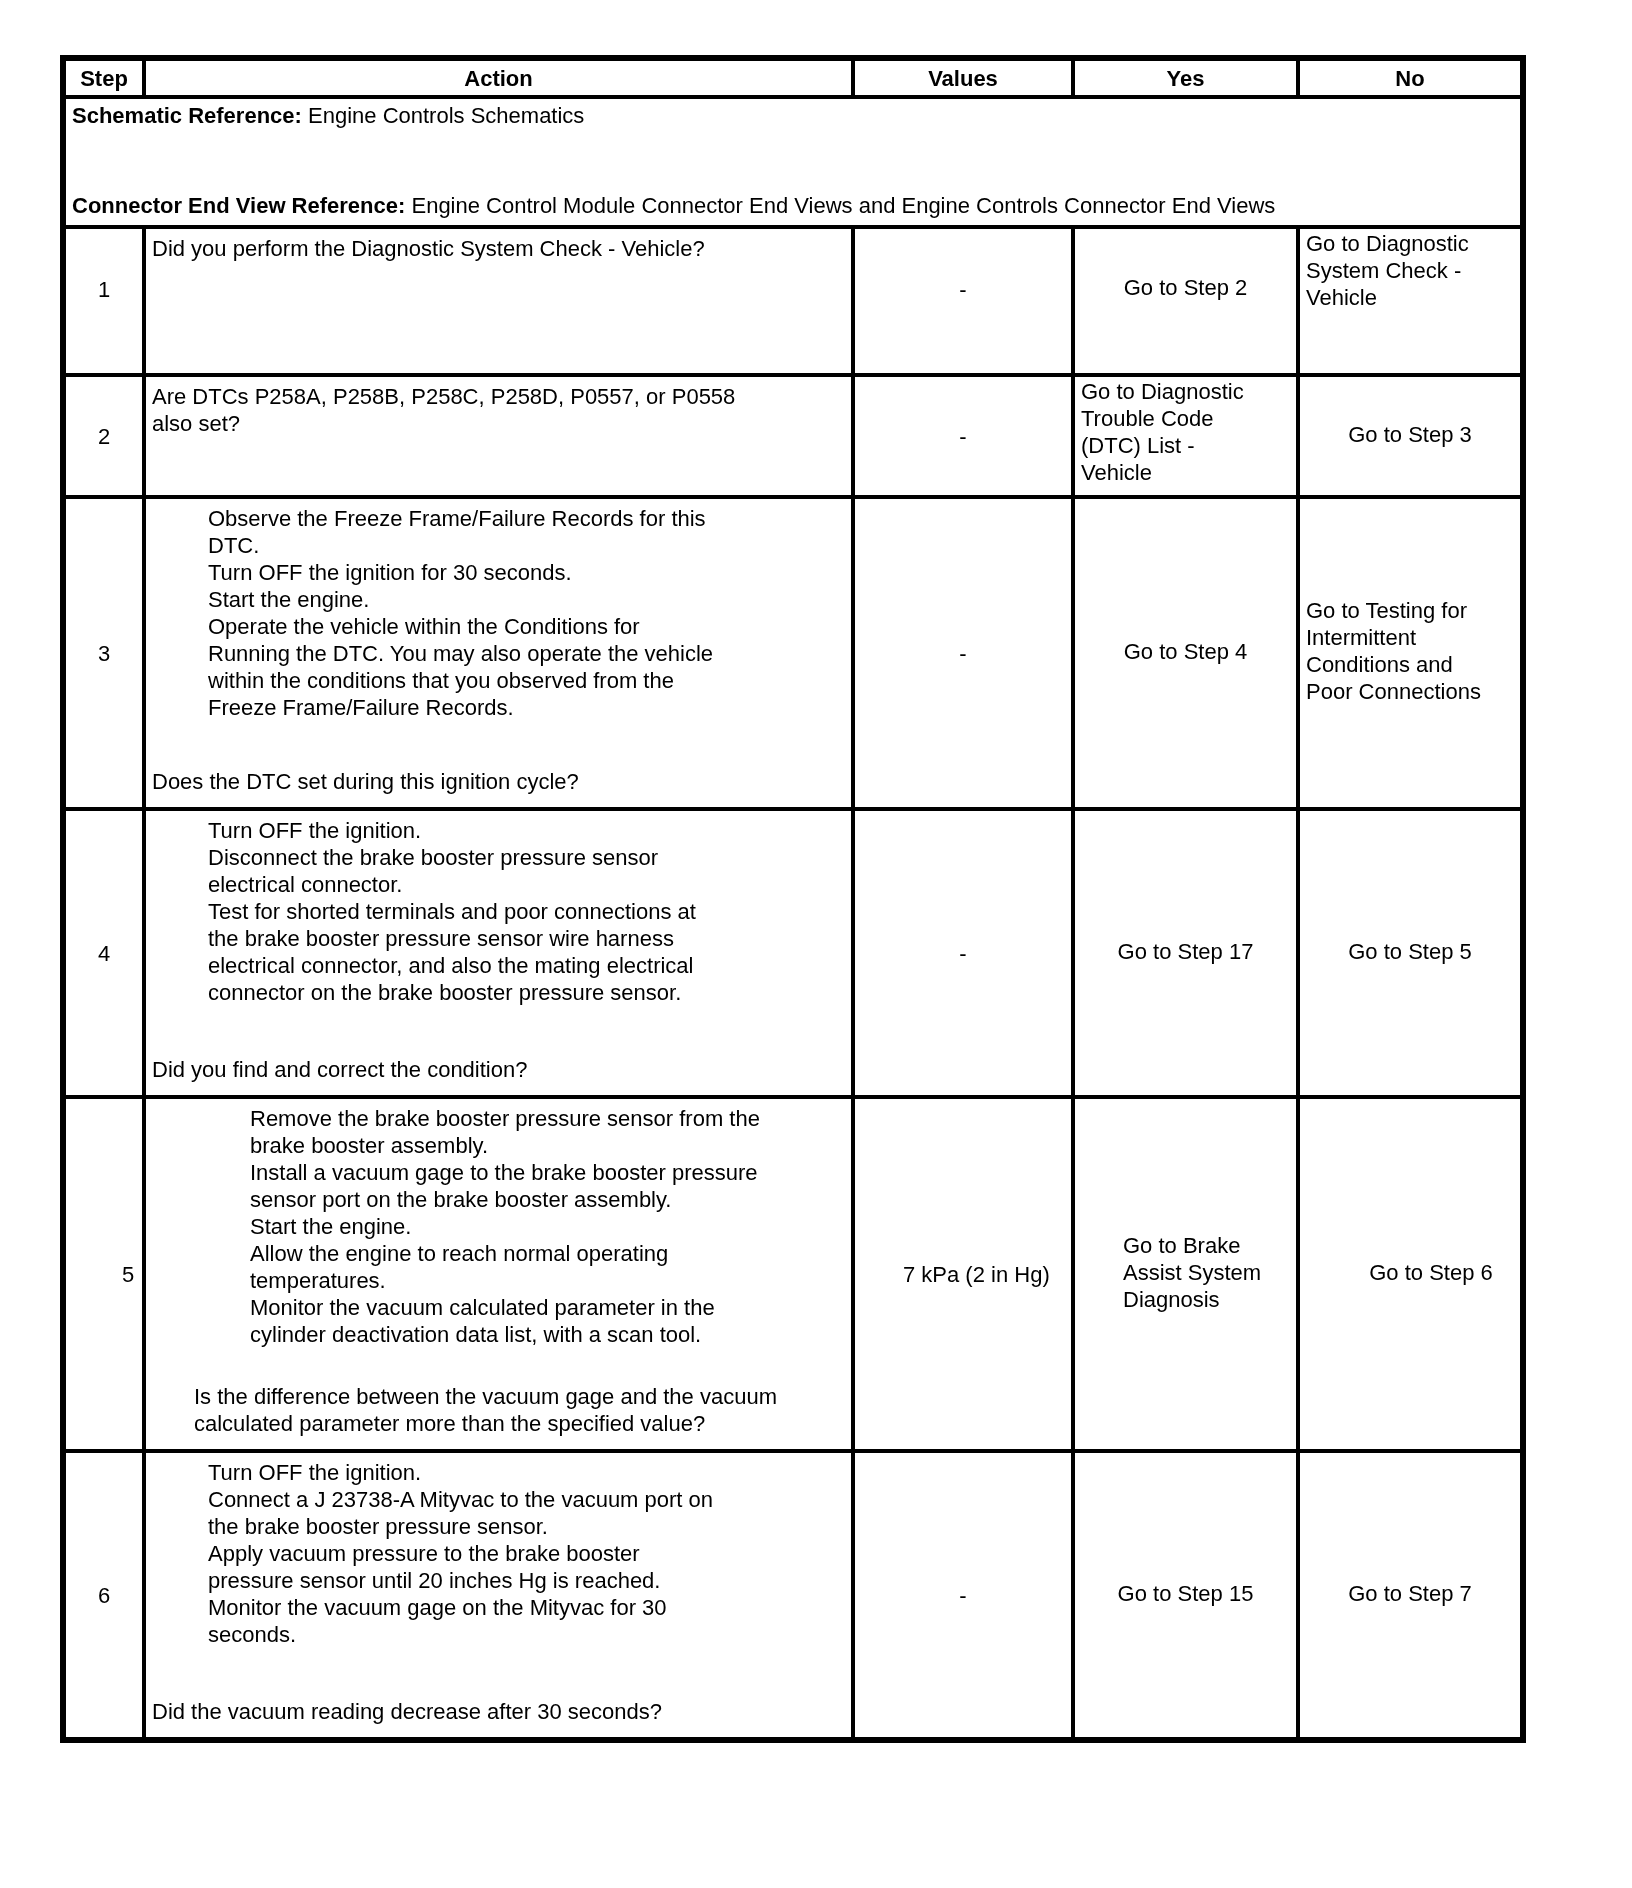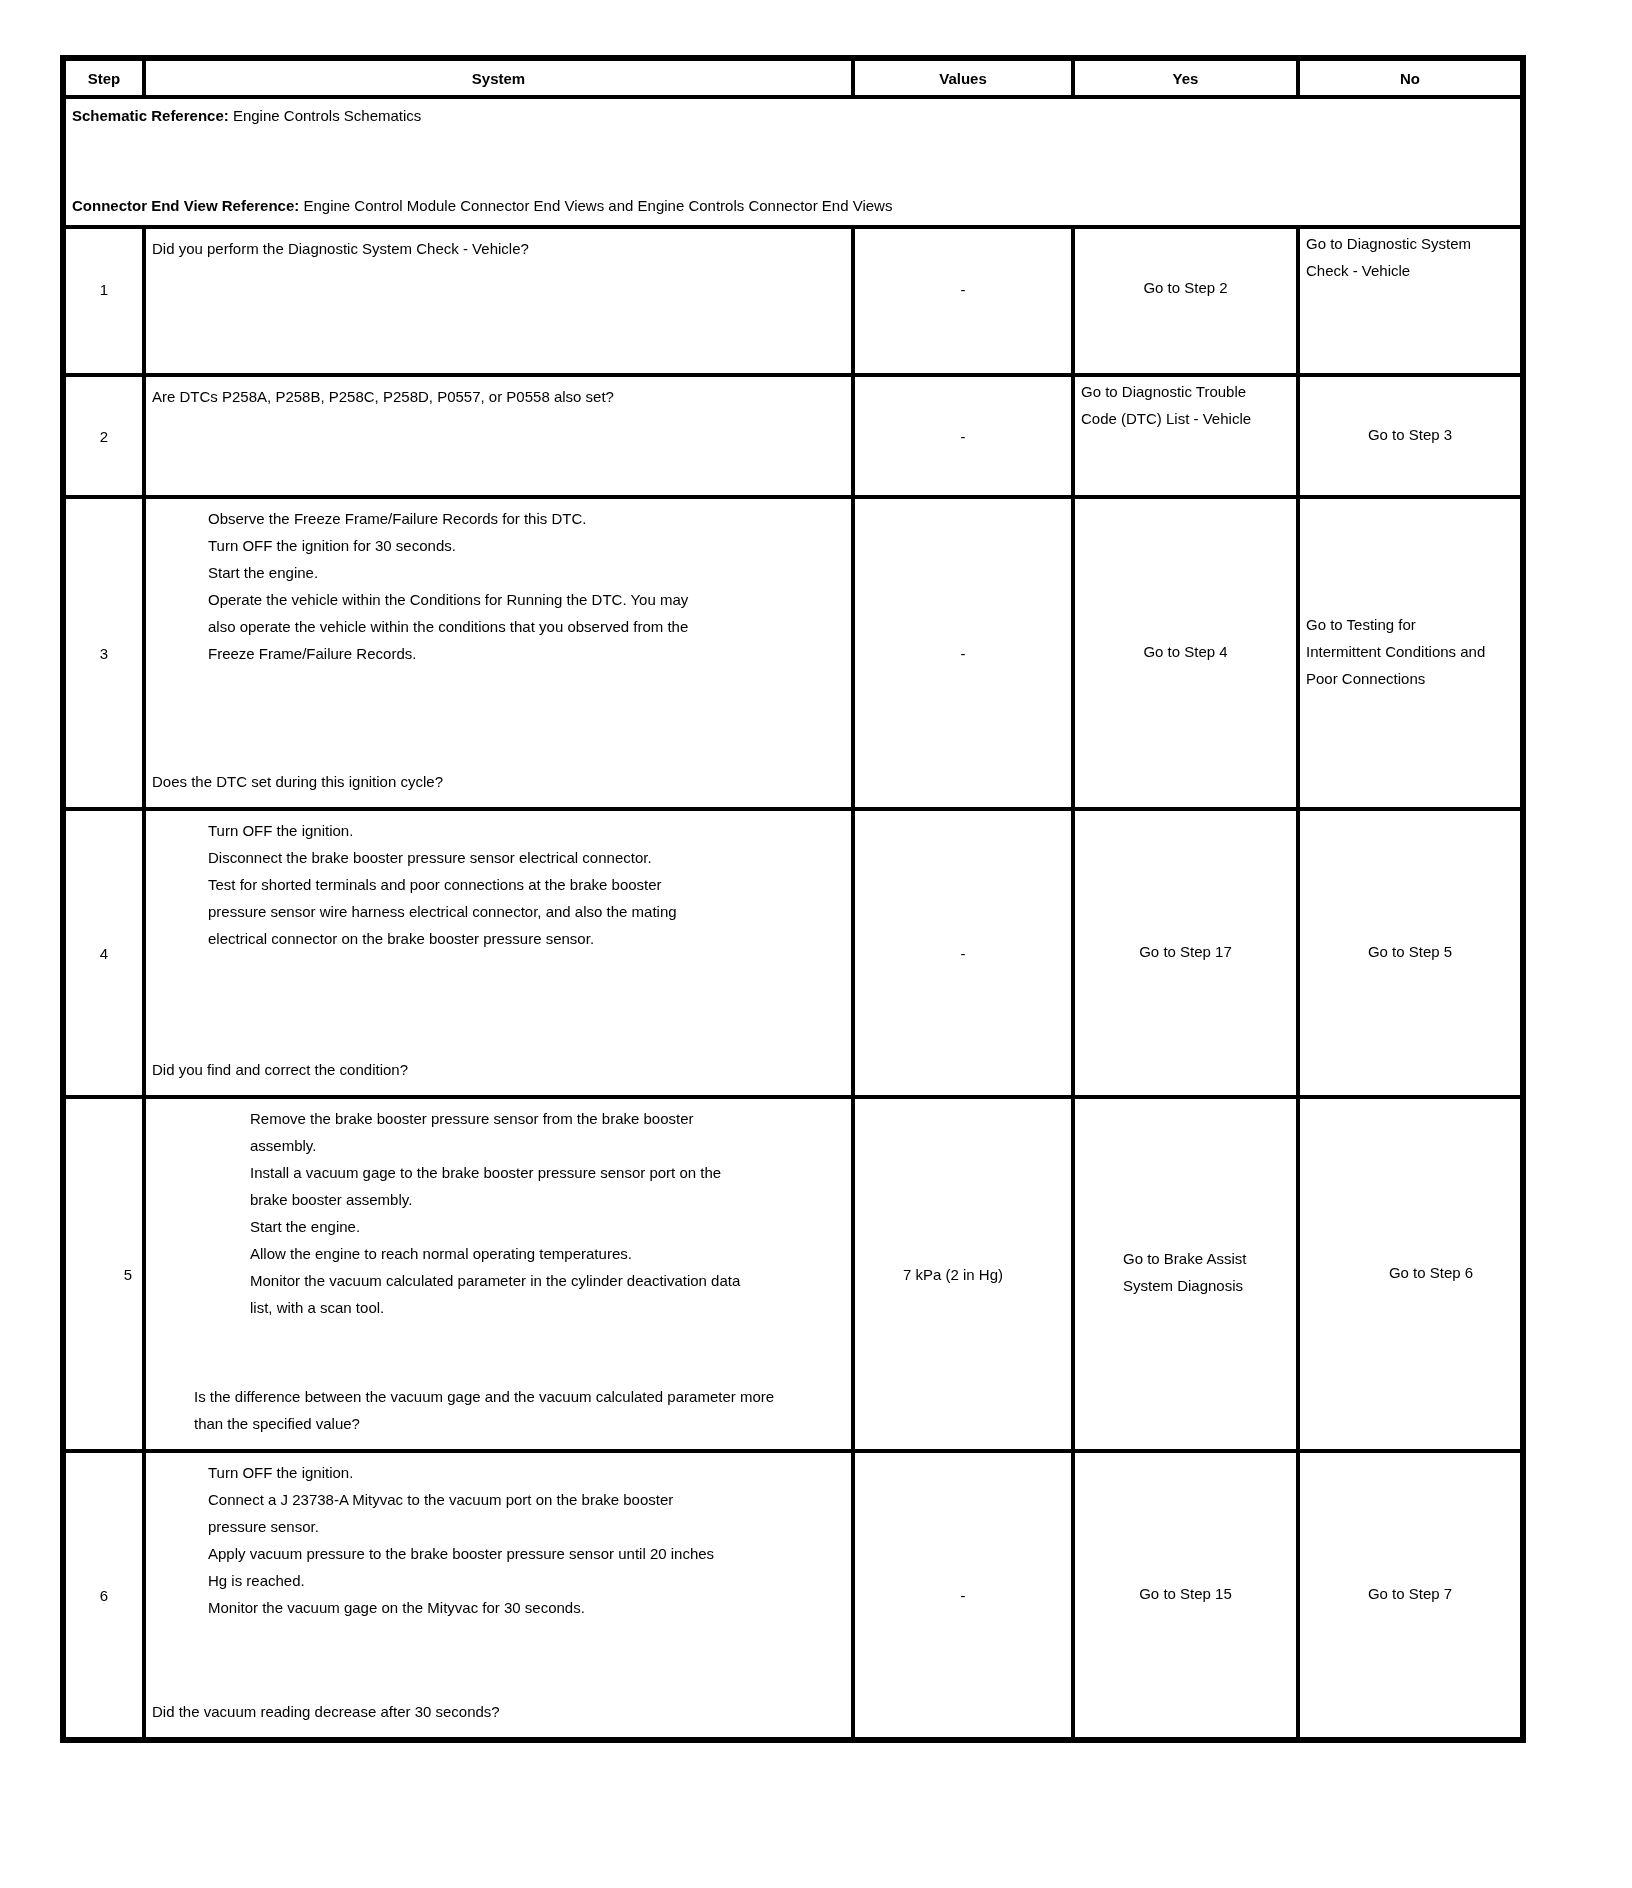--- a/index.html
+++ b/index.html
@@ -18,21 +18,21 @@
   }
   col.c-step{width:81px;}
   col.c-action{width:709px;}
   col.c-values{width:220px;}
   col.c-yes{width:225px;}
   col.c-no{width:225px;}
   th,td{
     border:4px solid #000;
     padding:0;
     vertical-align:top;
-    font-size:15px;
+    font-size:22px;
     line-height:27px;
   }
   th{
     height:34px;
     font-weight:bold;
     text-align:center;
     vertical-align:middle;
   }
   
   td.ref-cell{height:126px;}
@@ -89,21 +89,21 @@
       <col class="c-step">
         <col class="c-action">
         <col class="c-values">
         <col class="c-yes">
         <col class="c-no">
     </colgroup>
 
     <tbody>
         <tr>
       <th>Step</th>
-      <th>System</th>
+      <th>Action</th>
       <th>Values</th>
       <th>Yes</th>
       <th>No</th>
     </tr>
 
     <tr>
       <td class="ref-cell" colspan="5">
         <div class="ref-wrap">
           <div>
             <span class="ref-label">Schematic Reference:</span>

